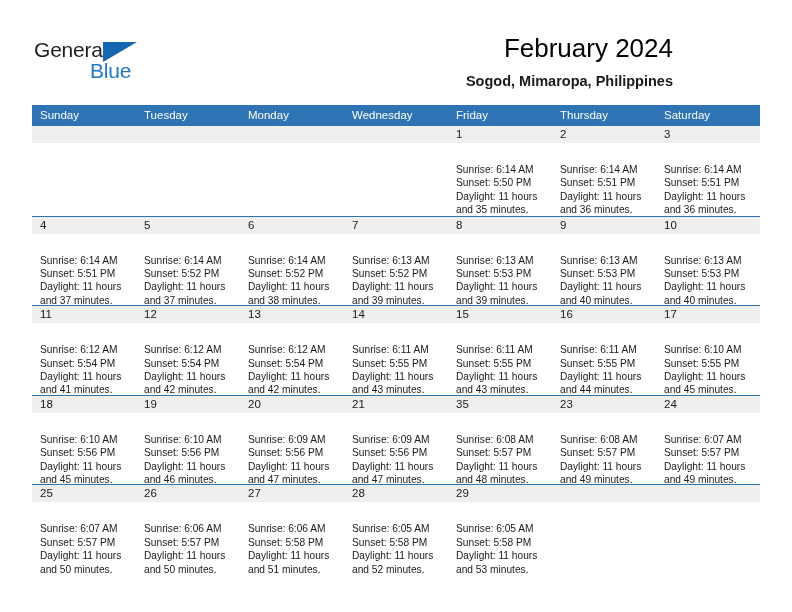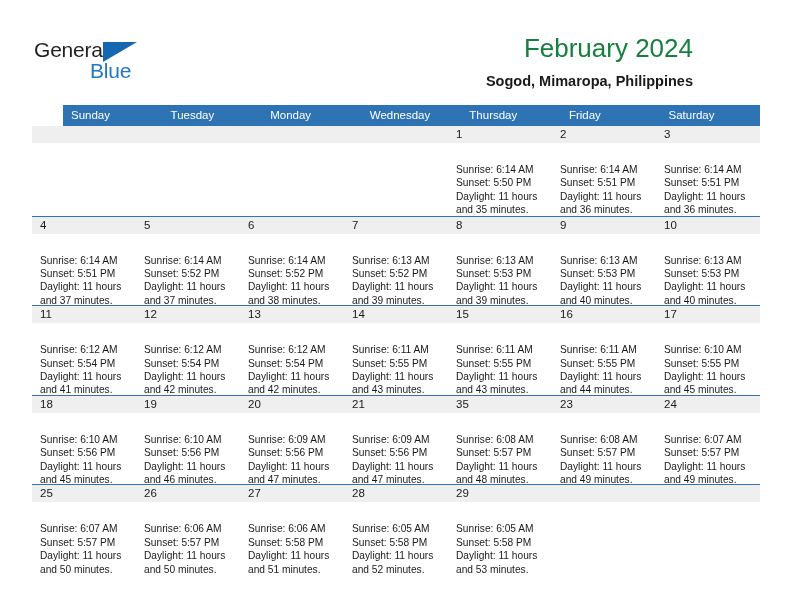--- a/index.html
+++ b/index.html
@@ -21,21 +21,20 @@
     box-sizing: border-box;
   }
 
   
   .header {
     position: absolute;
     left: 0;
     top: 0;
     width: 711px;
     height: 102px;
-    padding-left: 20px;
   }
   .logo {
     position: absolute;
     left: 34px;
     top: 38px;
     width: 130px;
     height: 48px;
   }
   .logo-general {
     position: absolute;
@@ -67,21 +66,21 @@
 
   .title-block {
     position: absolute;
     right: 38px;
     top: 32px;
     text-align: right;
   }
   .cal-title {
     font-size: 26px;
     font-weight: normal;
-    color: #15803d;
+    color: #000000;
     line-height: 32px;
     white-space: nowrap;
   }
   .cal-subtitle {
     margin-top: 8px;
     font-size: 14.5px;
     color: #1a1a1a;
     line-height: 18px;
     white-space: nowrap;
     font-weight: bold;
@@ -91,21 +90,20 @@
   .calendar {
     position: absolute;
     left: 32px;
     top: 105px;
     width: 728px;
   }
   .weekday-row {
     display: flex;
     background: #2e74b5;
     height: 21px;
-    margin-left: 31px;
   }
   .weekday {
     flex: 1 1 0;
     color: #ffffff;
     font-size: 11.5px;
     line-height: 21px;
     padding-left: 8px;
     box-sizing: border-box;
     white-space: nowrap;
     overflow: hidden;
@@ -177,22 +175,22 @@
 
   </div>
 
   <div class="calendar">
 
     <div class="weekday-row">
       <div class="weekday">Sunday</div>
       <div class="weekday">Tuesday</div>
       <div class="weekday">Monday</div>
       <div class="weekday">Wednesday</div>
+      <div class="weekday">Friday</div>
       <div class="weekday">Thursday</div>
-      <div class="weekday">Friday</div>
       <div class="weekday">Saturday</div>
     </div>
 
     <div id="weeks-container">
         <div class="week-row">
           <div class="daynum-band"></div>
           <div class="cells">
             <div class="cell empty">
               <div class="daynum"></div>
             </div>

